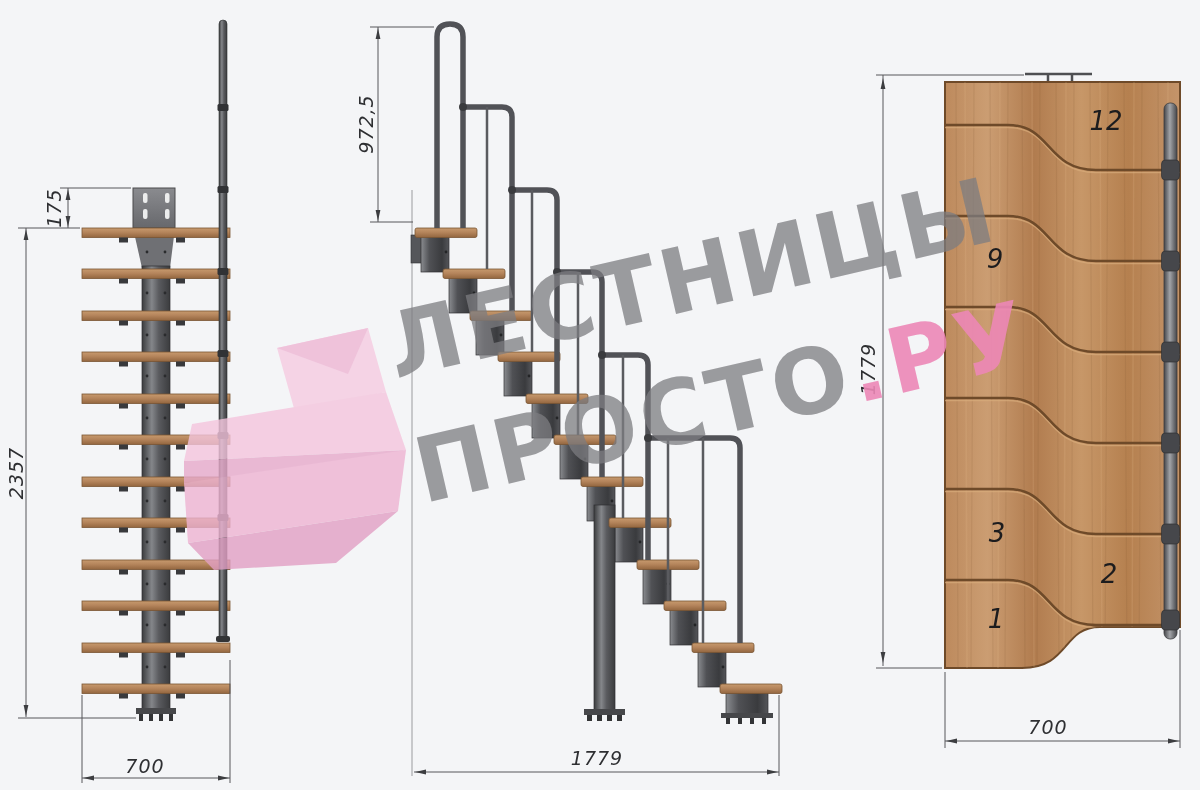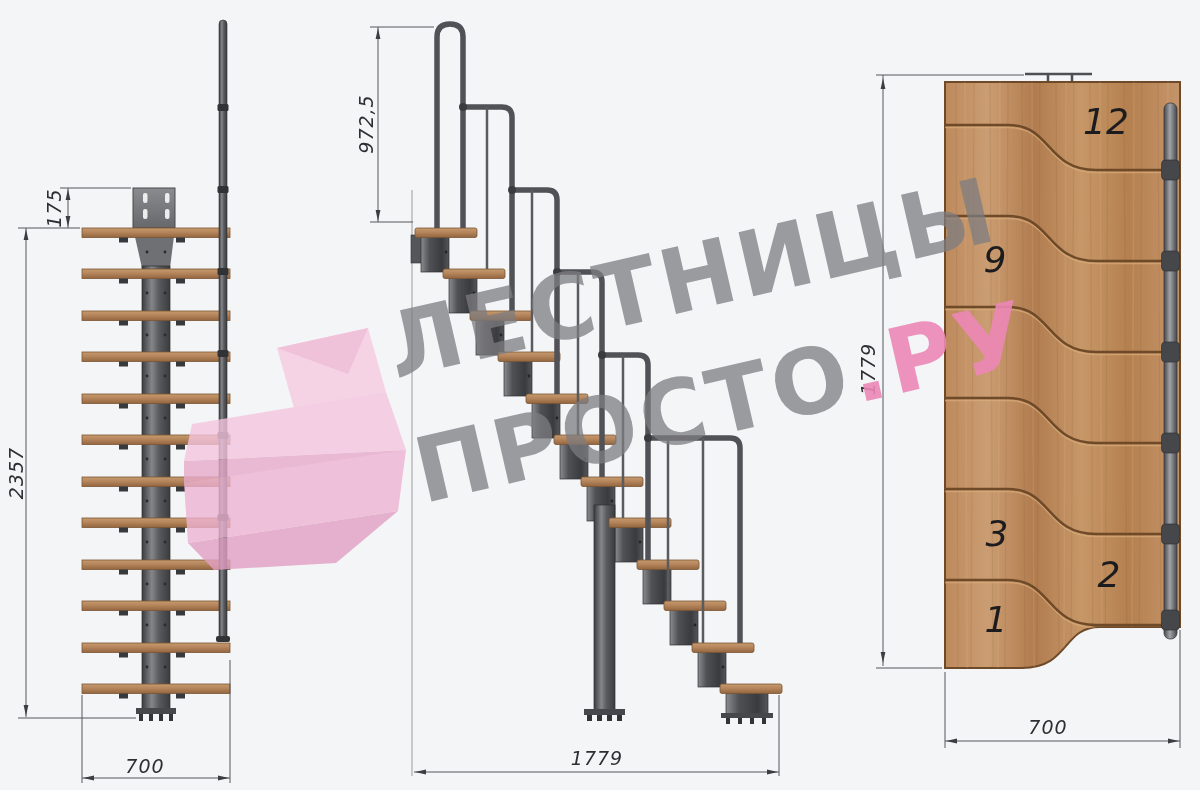--- a/index.html
+++ b/index.html
@@ -9,21 +9,21 @@
   }
   #drawing-svg{position:absolute;left:0;top:0;}
   .dim{
     position:absolute;z-index:4;color:#2e2f32;
     font-family:"DejaVu Sans",sans-serif;font-style:italic;font-size:19px;
     transform:translate(-50%,-50%);white-space:nowrap;letter-spacing:1px;
   }
   .dim-v{transform:translate(-50%,-50%) rotate(-90deg);}
   .stepnum{
     position:absolute;z-index:4;color:#1c1c1e;
-    font-family:"DejaVu Sans",sans-serif;font-style:italic;font-size:36px;
+    font-family:"DejaVu Sans",sans-serif;font-style:italic;font-size:26px;
     transform:translate(-50%,-50%);
   }
   .wm{
     position:absolute;z-index:6;white-space:nowrap;
     font-family:"DejaVu Sans",sans-serif;font-weight:bold;font-size:90px;
     letter-spacing:4px;color:rgba(124,124,128,0.75);
     transform:translate(-50%,-50%) rotate(-13deg);
   }
   .wm-pink{color:rgba(236,135,182,0.9);}
 </style>

